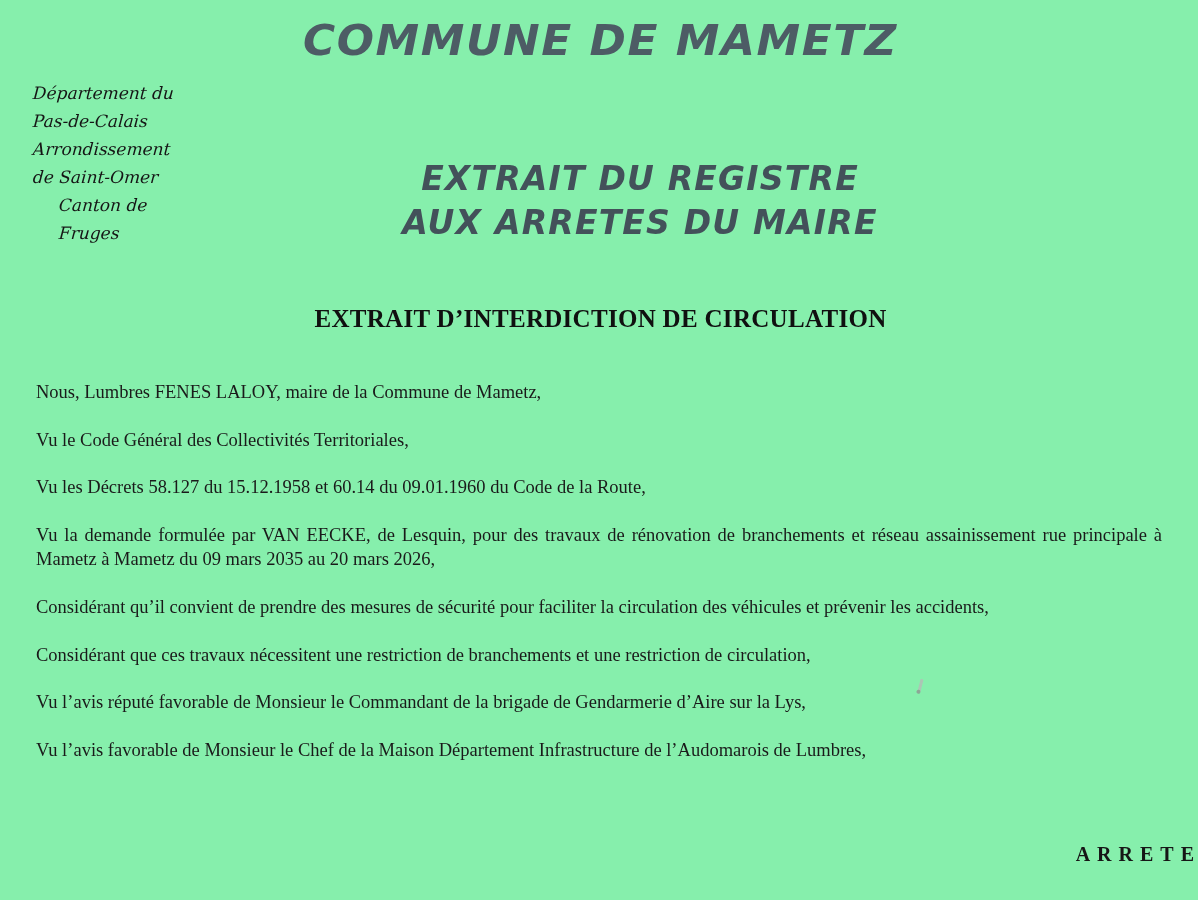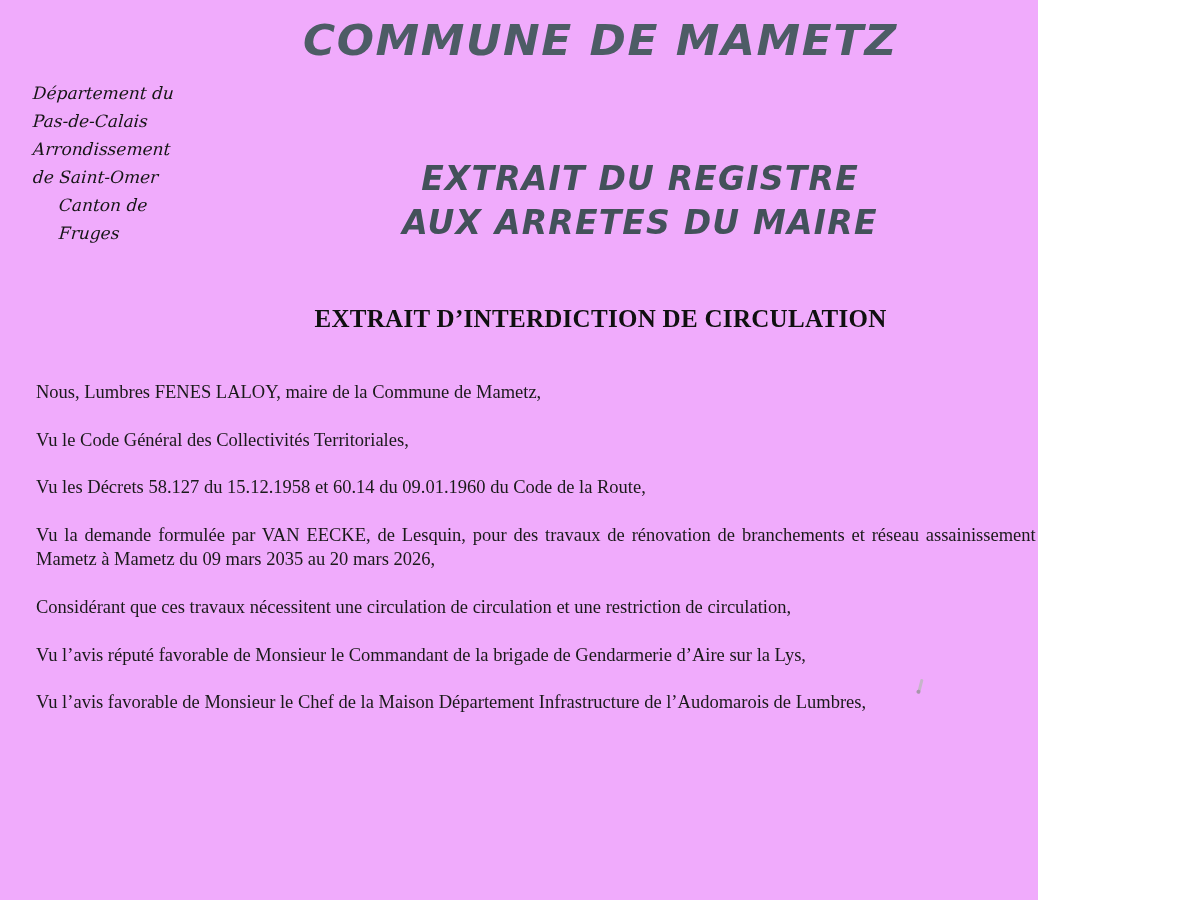--- a/index.html
+++ b/index.html
@@ -4,23 +4,23 @@
 <title>Arrete d'interdiction de circulation — Commune de Mametz</title>
 <style>
   html, body {
     margin: 0;
     padding: 0;
     background: #ffffff;
   }
 
   .page {
     position: relative;
-    width: 1038px;
+    width: 1198px;
     height: 900px;
-    background: #f0abfc;
+    background: #86efac;
     overflow: hidden;
     font-family: "Liberation Serif", "DejaVu Serif", serif;
     color: #1c1c1c;
     -webkit-font-smoothing: antialiased;
   }
 
   
   .marker {
     font-family: "DejaVu Sans", "Liberation Sans", sans-serif;
     font-style: italic;
@@ -173,21 +173,22 @@
     <div class="marker registre-line">AUX ARRETES DU MAIRE</div>
   </div>
 
   <div class="doc-heading">EXTRAIT D’INTERDICTION DE CIRCULATION</div>
 
   <div class="body-text">
     <p class="para single">Nous, Lumbres FENES LALOY, maire de la Commune de Mametz,</p>
     <p class="para single">Vu le Code Général des Collectivités Territoriales,</p>
     <p class="para single">Vu les Décrets 58.127 du 15.12.1958 et 60.14 du 09.01.1960 du Code de la Route,</p>
     <p class="para">Vu la demande formulée par VAN EECKE, de Lesquin, pour des travaux de rénovation de branchements et réseau assainissement rue principale à Mametz à Mametz du 09 mars 2035 au 20 mars 2026,</p>
-    <p class="para single">Considérant que ces travaux nécessitent une circulation de circulation et une restriction de circulation,</p>
+    <p class="para">Considérant qu’il convient de prendre des mesures de sécurité pour faciliter la circulation des véhicules et prévenir les accidents,</p>
+    <p class="para single">Considérant que ces travaux nécessitent une restriction de branchements et une restriction de circulation,</p>
     <p class="para single">Vu l’avis réputé favorable de Monsieur le Commandant de la brigade de Gendarmerie d’Aire sur la Lys,</p>
     <p class="para single">Vu l’avis favorable de Monsieur le Chef de la Maison Département Infrastructure de l’Audomarois de Lumbres,</p>
   </div>
 
   <div class="speck"></div>
 
   <div class="arrete-footer">ARRETE</div>
 
 </div>
 

